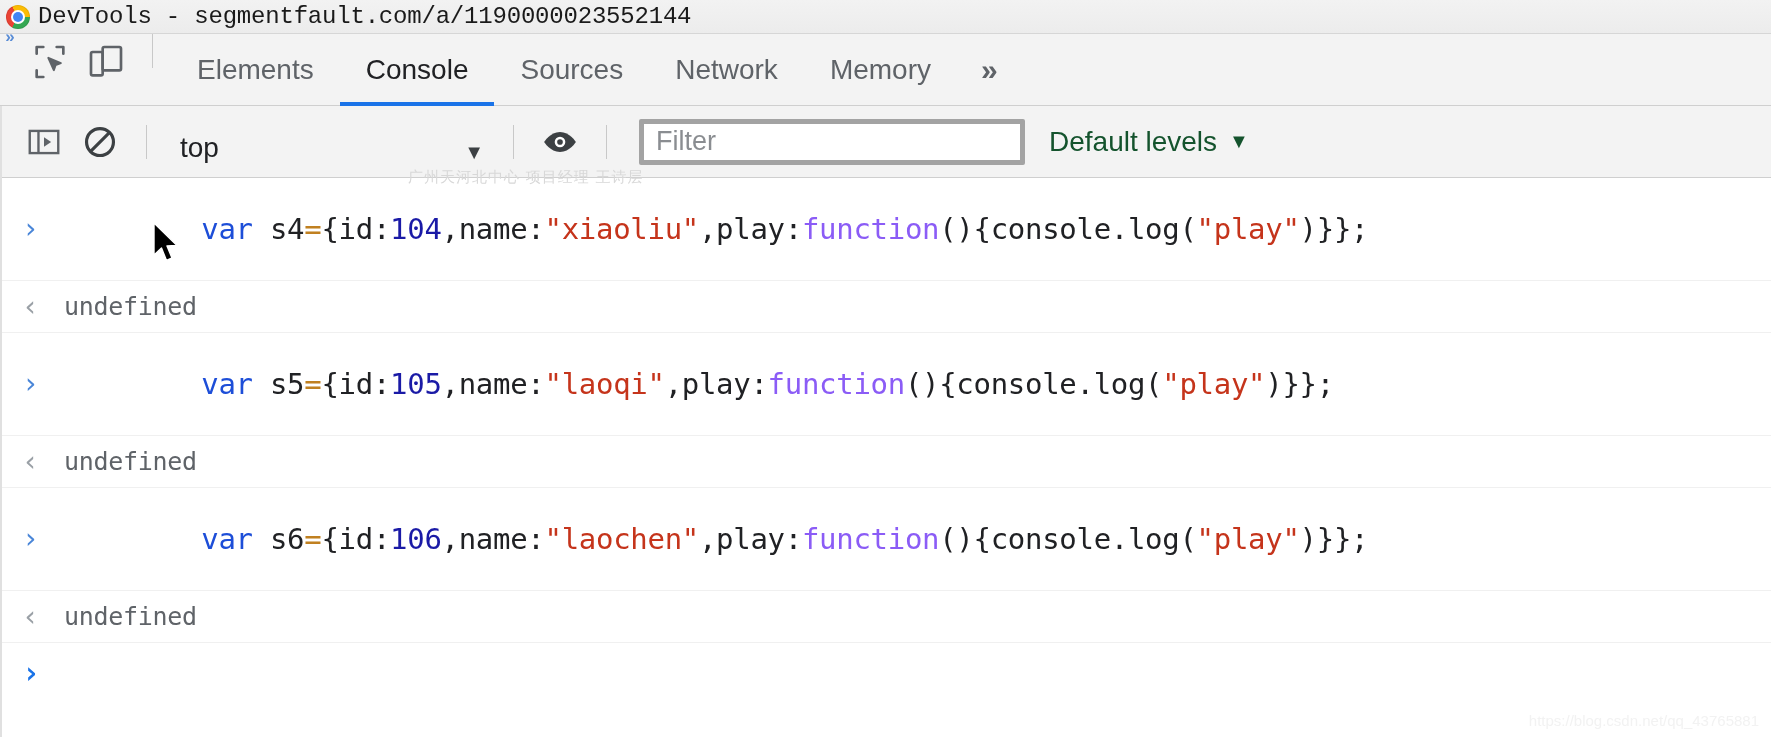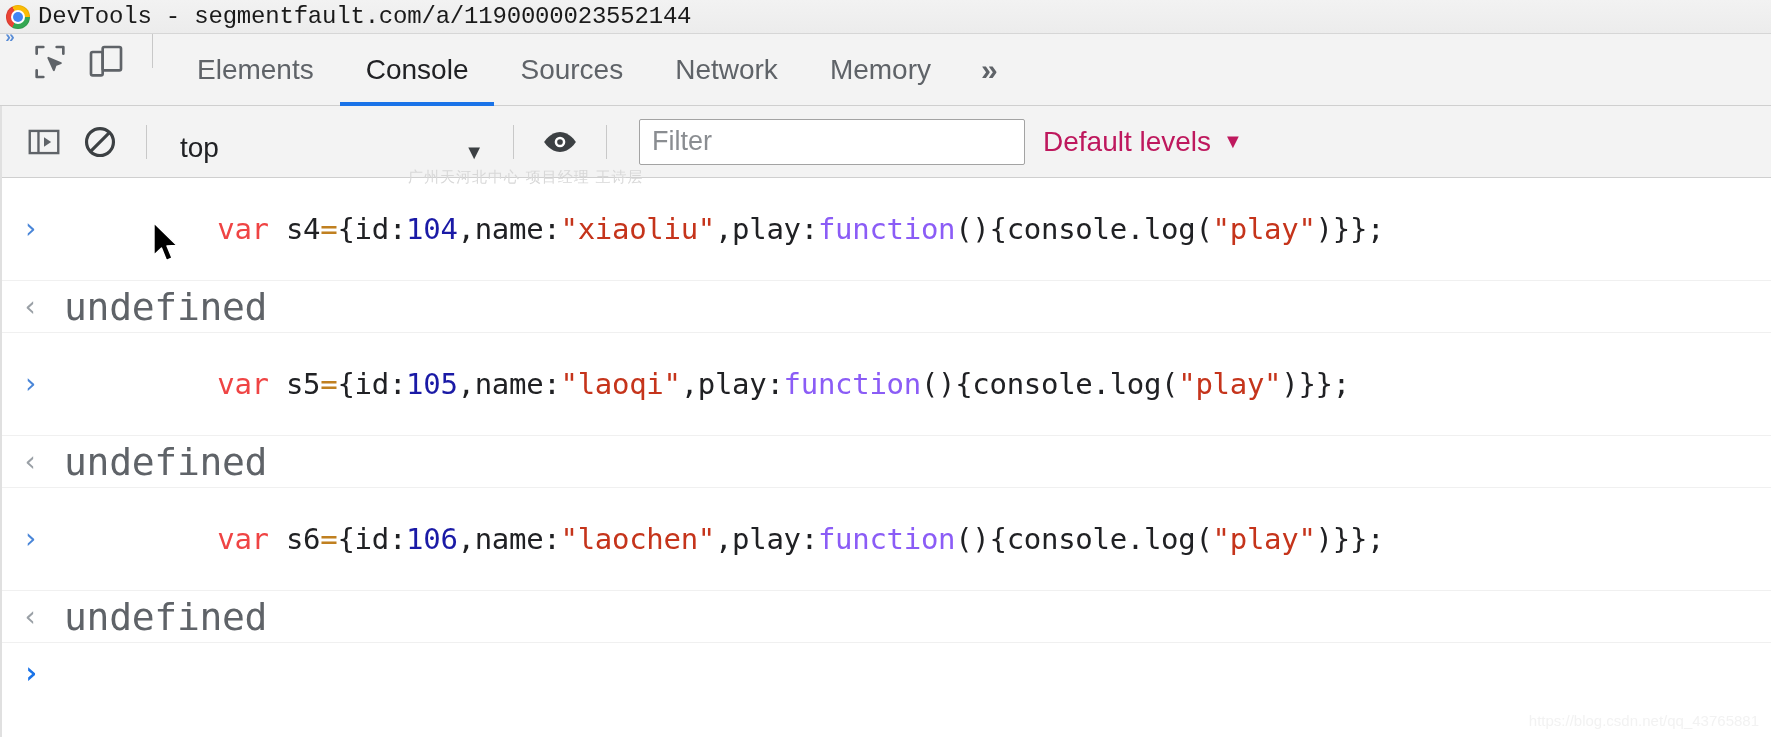--- a/index.html
+++ b/index.html
@@ -154,38 +154,38 @@
   .ctx-select .caret {
     margin-left: auto;
     font-size: 20px;
     color: #3c4043;
   }
   .filter-input {
     flex: 0 0 auto;
     width: 386px;
     height: 46px;
     background: #ffffff;
-    border: 1px solid #a3a3a3;
+    border: 5px solid #a3a3a3;
     border-radius: 2px;
     display: flex;
     align-items: center;
     padding: 0 12px;
     margin-left: 14px;
   }
   .filter-input span {
     font-size: 27px;
     color: #8a8d91;
     font-family: "Liberation Sans", sans-serif;
   }
   .levels {
     display: flex;
     align-items: center;
-    margin-left: 18px;
+    margin-left: 24px;
     font-size: 28px;
-    color: #be185d;
+    color: #14532d;
     white-space: nowrap;
   }
   .levels .caret {
     margin-left: 12px;
     font-size: 20px;
   }
 
   
   .console-body {
     position: relative;
@@ -212,28 +212,28 @@
   .msg.output .gutter { color: #9aa0a6; }
   .code {
     font-family: "DejaVu Sans Mono", monospace;
     font-size: 29px;
     color: #202124;
     white-space: pre;
     letter-spacing: -0.3px;
   }
   .result {
     font-family: "DejaVu Sans Mono", monospace;
-    font-size: 38px;
+    font-size: 25px;
     color: #5f6368;
     white-space: pre;
     letter-spacing: -0.3px;
   }
 
   
-  .t-kw   { color: #ef4444; margin-left: 16px; }
+  .t-kw   { color: #1d4ed8; }
   .t-op   { color: #c08020; }
   .t-num  { color: #1a1aa6; }
   .t-str  { color: #c5341b; }
   .t-fn   { color: #8b5cf6; }
   .t-pl   { color: #202124; }
 
   .prompt-row {
     height: 58px;
     display: flex;
     align-items: center;

